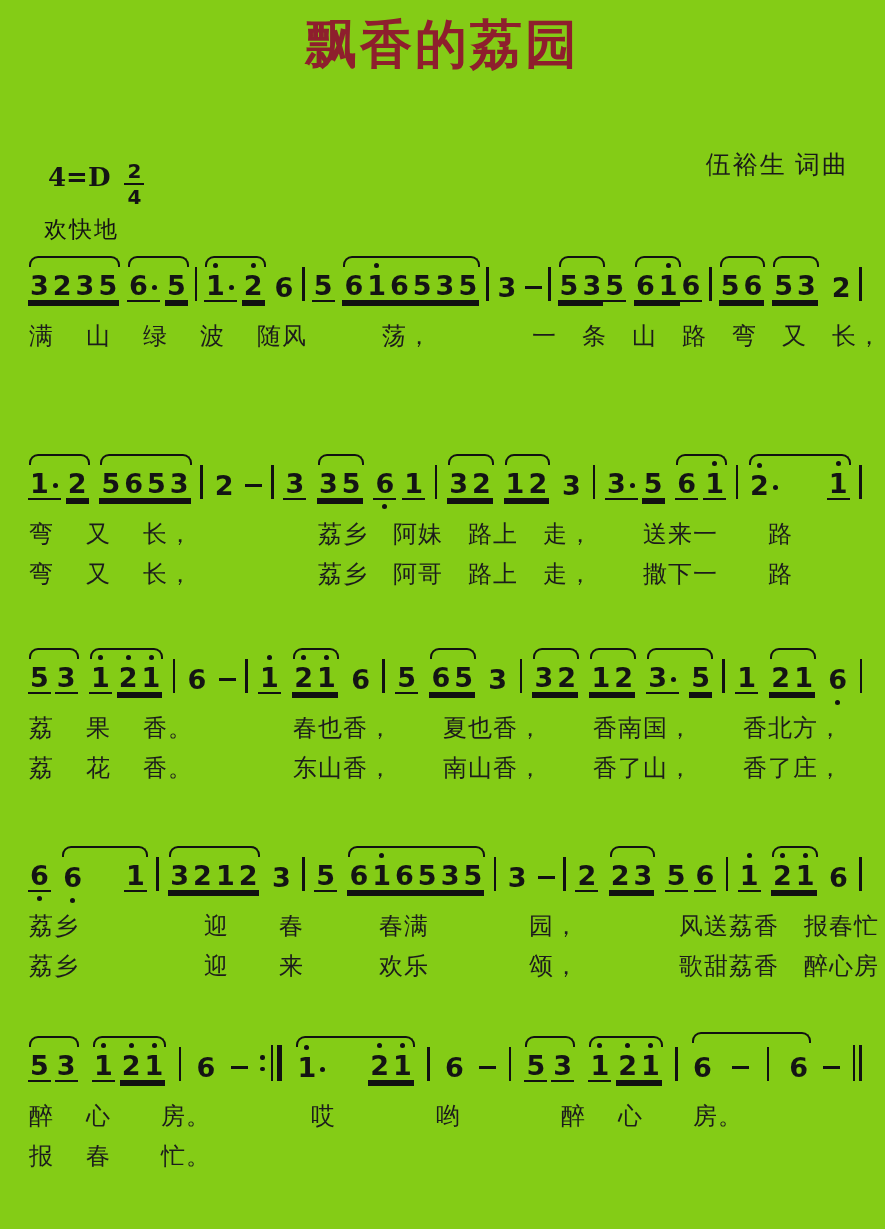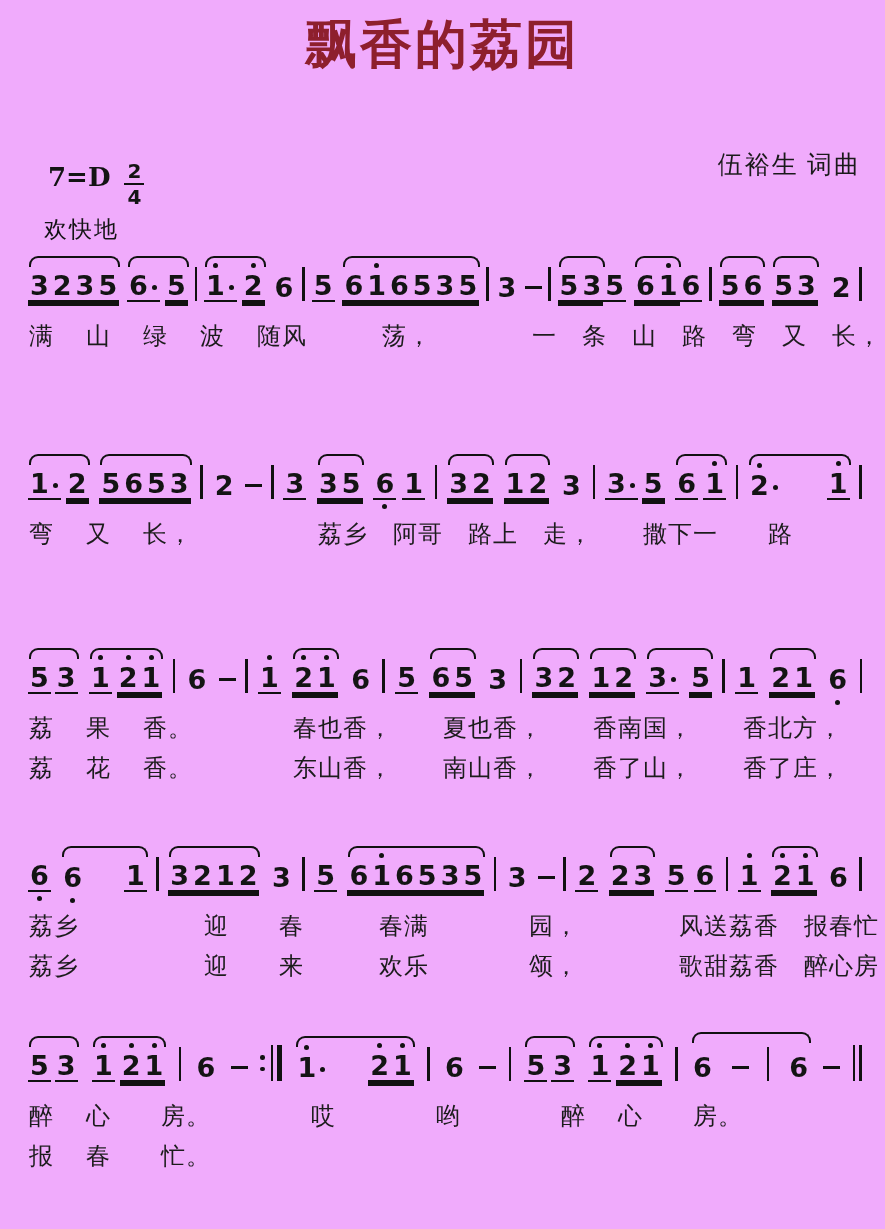--- a/index.html
+++ b/index.html
@@ -1,21 +1,21 @@
 <!DOCTYPE html>
 <html><head>
 <meta charset="utf-8">
 <style>
   html,body{margin:0;padding:0;background:#e8e6e2;}
-  .page{position:relative;width:885px;height:1229px;margin:0 auto;background:#f0abfc;overflow:hidden;
+  .page{position:relative;width:885px;height:1229px;margin:0 auto;background:#84cc16;overflow:hidden;
         font-family:"Liberation Serif", serif;color:#141414;}
   .title{position:absolute;top:10px;left:0;width:100%;text-align:center;margin:0;
          font-family:"Liberation Sans", sans-serif;font-weight:900;font-size:52px;letter-spacing:3px;
          color:#8e1f2d;}
-  .credit{position:absolute;top:148px;right:24px;font-size:25px;letter-spacing:2px;color:#1a1a1a;}
+  .credit{position:absolute;top:148px;right:36px;font-size:25px;letter-spacing:2px;color:#1a1a1a;}
   .keysig{position:absolute;top:162px;left:48px;display:flex;align-items:flex-start;gap:14px;
           font-weight:bold;font-size:26px;font-family:"DejaVu Serif", serif;}
   .meter{display:inline-flex;flex-direction:column;align-items:center;font-size:20px;line-height:22px;
          font-family:"DejaVu Sans", sans-serif;font-weight:bold;margin-top:-2px;}
   .meter .num{border-bottom:2px solid #111;padding:0 3px 1px;}
   .meter .den{padding-top:1px;}
   .tempo{position:absolute;top:214px;left:44px;font-size:23px;letter-spacing:2px;}
   .systems{position:absolute;left:27px;right:21px;top:0;bottom:0;}
   .system{position:absolute;left:0;right:0;}
   .system:nth-child(1){top:246px;}
@@ -49,21 +49,21 @@
   .watermark{position:absolute;top:1180px;right:6px;font-family:"Liberation Sans", sans-serif;
              font-size:31px;color:#2b2b2b;letter-spacing:0.5px;}
 </style>
 </head>
 <body>
 
 <div class="page">
   <h1 class="title">飘香的荔园</h1>
   <div class="credit">伍裕生 词曲</div>
   <div class="keysig">
-    <span>7=D</span>
+    <span>4=D</span>
     <span class="meter">
       <span class="num">2</span>
       <span class="den">4</span>
     </span>
   </div>
   <div class="tempo">欢快地</div>
   <div class="systems">
       <div class="system">
         <div class="music-row">
           <span class="grp">
@@ -308,20 +308,21 @@
               <span class="aug"></span>
               <span class="od hi"></span>
             </span>
             <span class="note u1" style="margin-left: 46px;">
               <span class="dg">1</span>
               <span class="od hi"></span>
             </span>
           </span>
           <span class="bar"></span>
         </div>
+        <div class="lyric">弯　 又　 长，　　　　　荔乡　阿妹　路上　走，　　送来一　　路</div>
         <div class="lyric">弯　 又　 长，　　　　　荔乡　阿哥　路上　走，　　撒下一　　路</div>
       </div>
       <div class="system">
         <div class="music-row">
           <span class="grp">
             <span class="slurarc" style="width: calc(100% - 6px);"></span>
             <span class="note u1">
               <span class="dg">5</span>
             </span>
             <span class="note u1" style="margin-left: 4px;">

